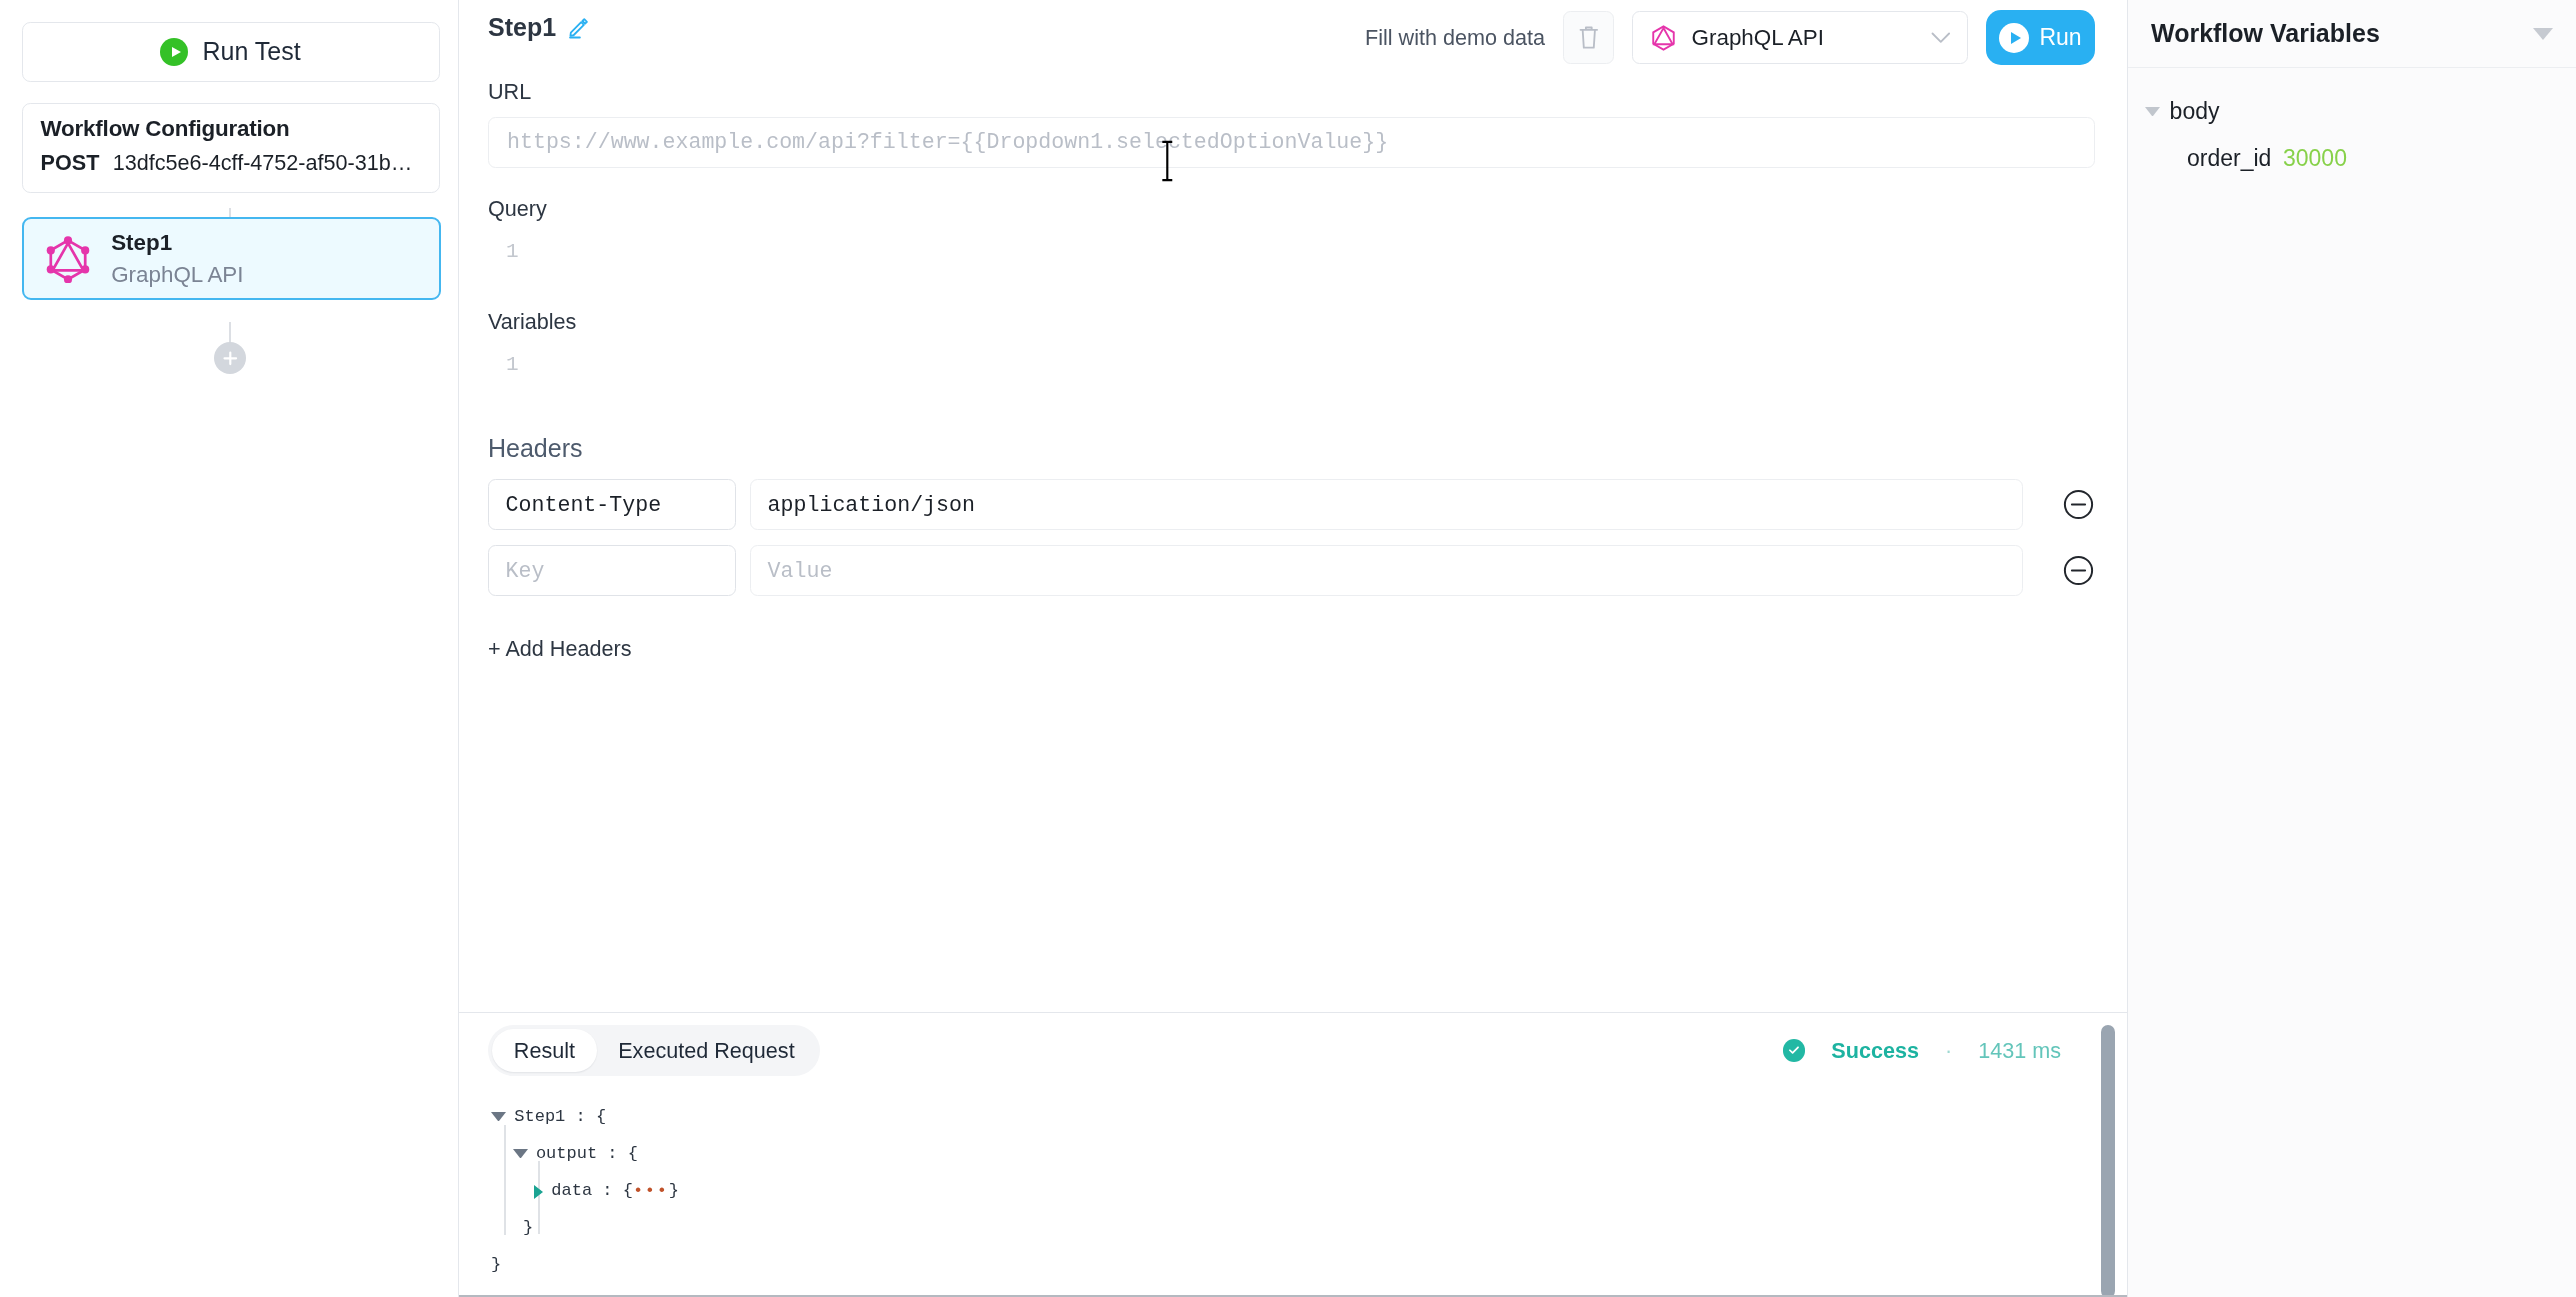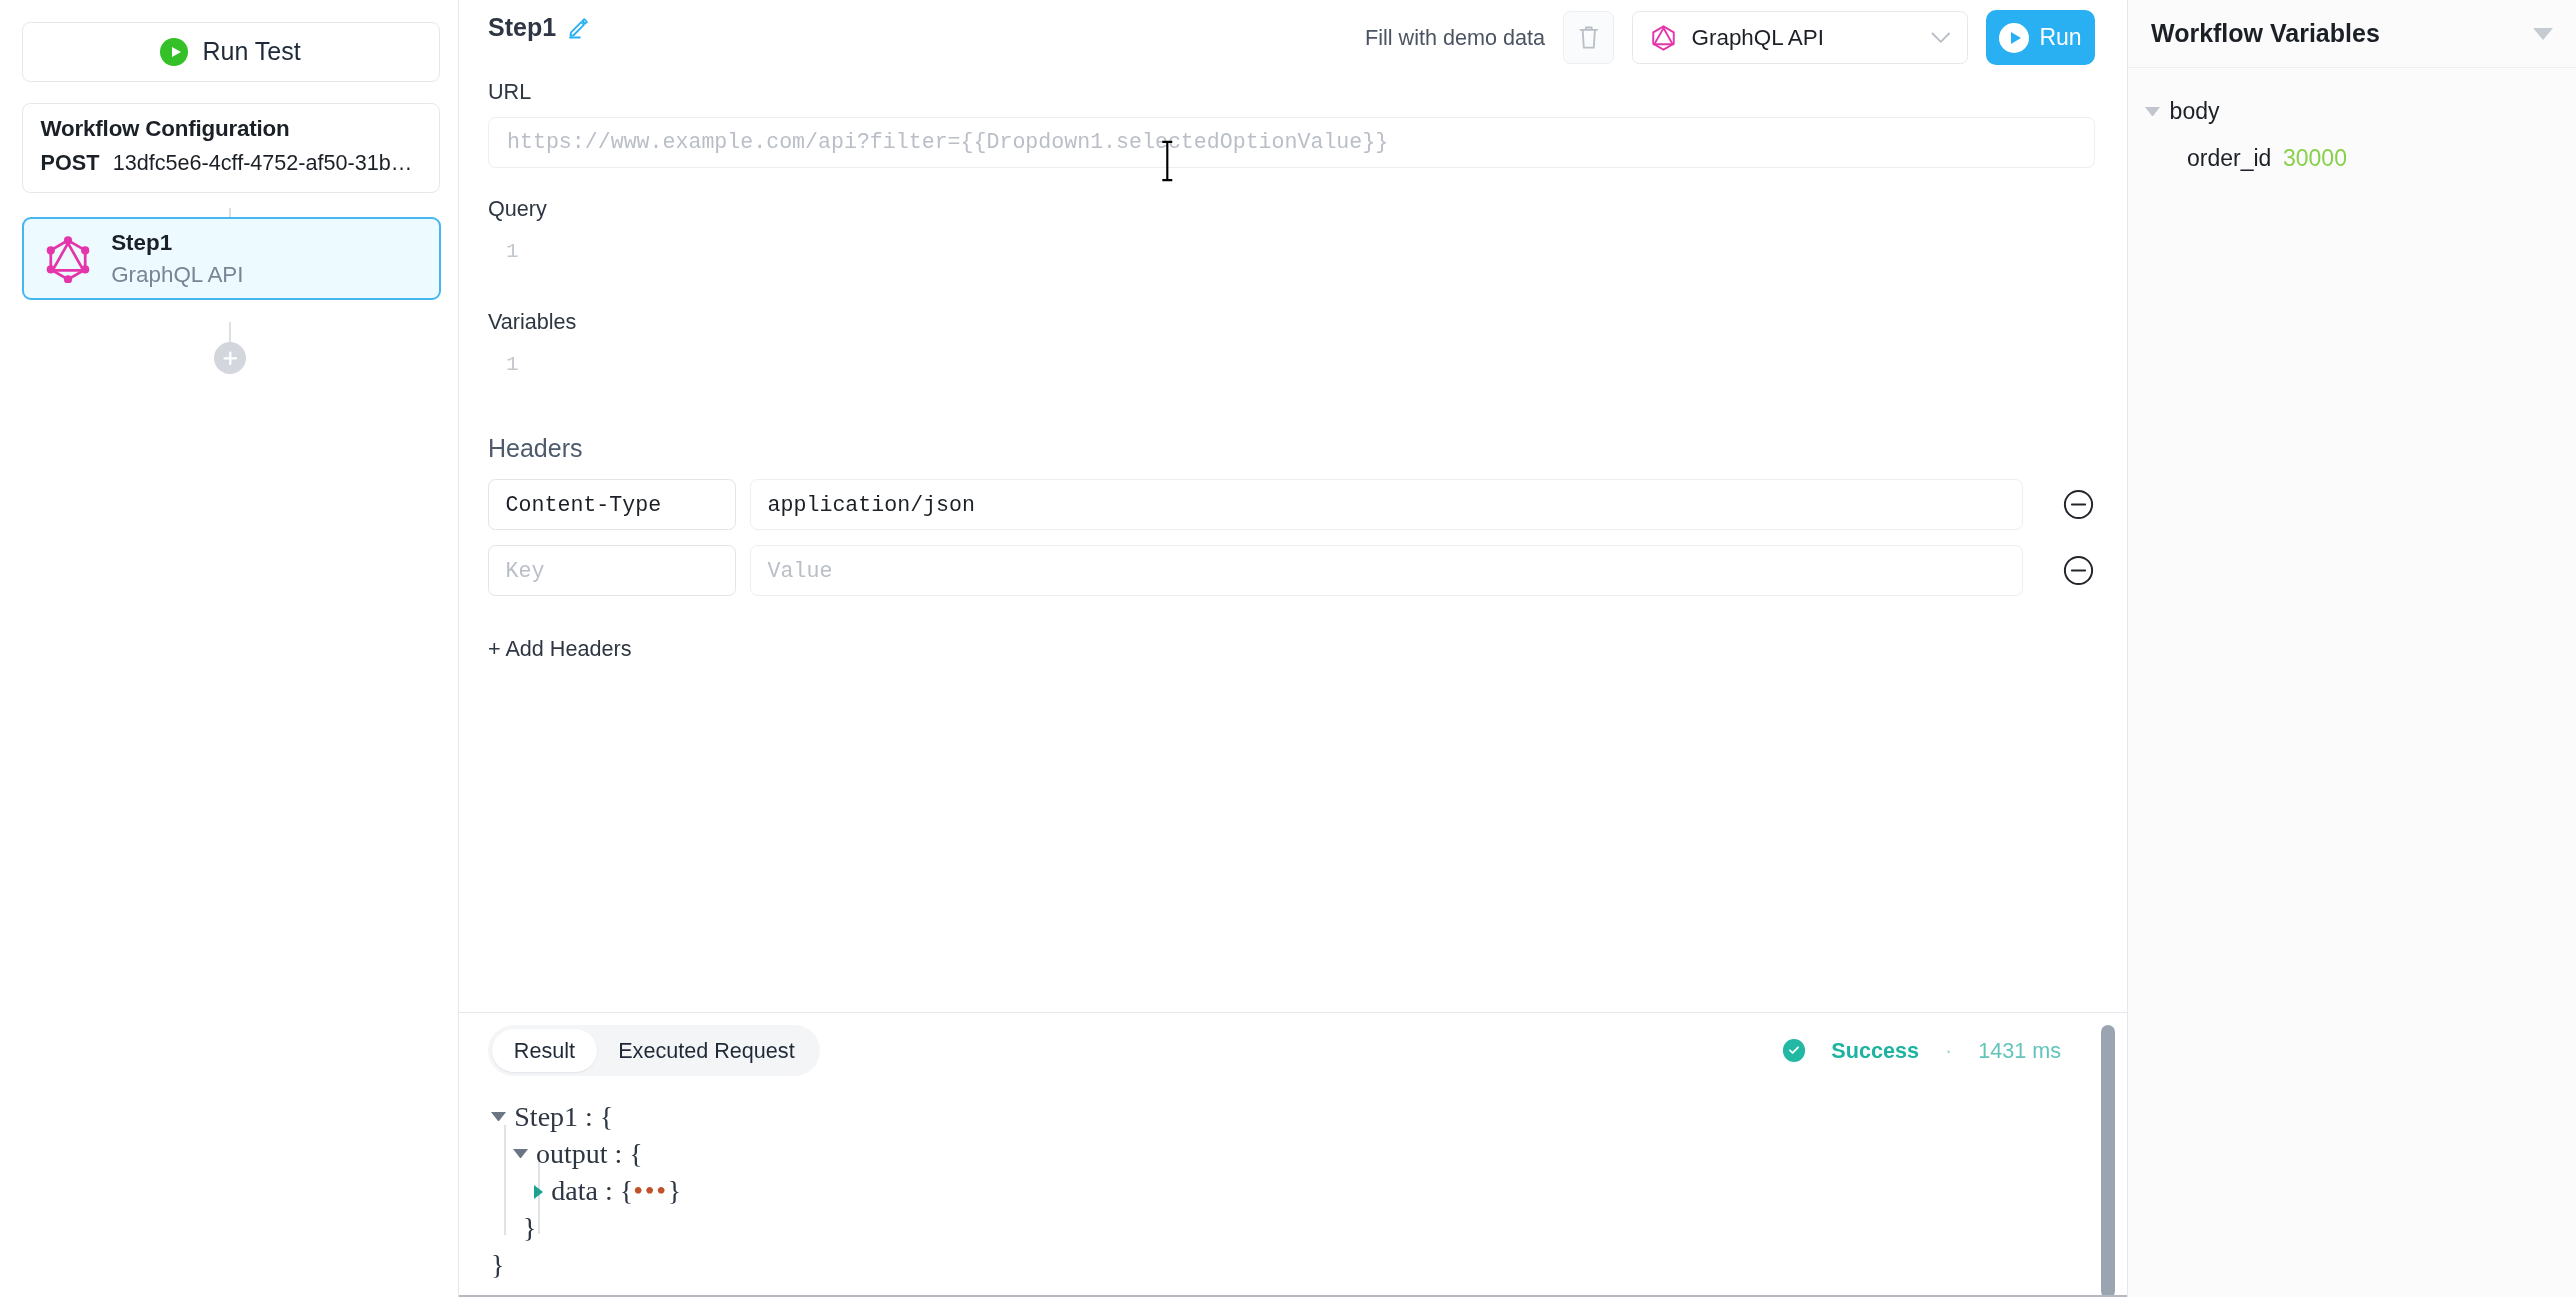--- a/index.html
+++ b/index.html
@@ -125,21 +125,21 @@
   }
   .select-box {
     width: 336px; height: 53px; border: 1.7px solid #e4e7ec; border-radius: 7.5px;
     background: #fff; display: flex; align-items: center; padding: 0 15px 0 16.6px;
     gap: 15px; cursor: pointer;
   }
   .select-box .gql-sm { width: 27px; height: 29px; flex: 0 0 27px; }
   .select-box .sel-label { font-size: 22.4px; color: #1b2027; flex: 1 1 auto; }
   .chev { width: 21.6px; height: 13.3px; flex: 0 0 21.6px; }
   .run-btn {
-    width: 109px; height: 55px; border-radius: 10px; background: #29b0f2;
+    width: 109px; height: 55px; border-radius: 15px; background: #29b0f2;
     display: flex; align-items: center; justify-content: center; gap: 10px;
     cursor: pointer;
   }
   .run-btn .play-w {
     width: 30px; height: 30px; border-radius: 50%; background: #fff;
     display: flex; align-items: center; justify-content: center; flex: 0 0 30px;
   }
   .run-btn .play-w::after {
     content: ""; display: block;
     border-left: 10px solid #29b0f2;
@@ -216,22 +216,22 @@
   .check-circle {
     width: 22.4px; height: 22.4px; border-radius: 50%; background: #22b8a4;
     display: flex; align-items: center; justify-content: center; flex: 0 0 22.4px;
   }
   .status-text { font-size: 21.6px; font-weight: bold; color: #1db3a1; }
   .status-dot { font-size: 21.6px; color: #9fd9d2; }
   .status-ms { font-size: 21.6px; color: #63c5ba; }
 
   .json-tree {
     padding: 10px 0 0 32px;
-    font-family: Liberation Serif, serif;
-    font-size: 28px; color: #2d3642;
+    font-family: Liberation Mono, monospace;
+    font-size: 17px; color: #2d3642;
     line-height: 37px;
     position: relative;
   }
   .jrow { display: flex; align-items: flex-start; position: relative; white-space: nowrap; }
   .caret-dn { width: 0; height: 0; border-left: 7.5px solid transparent; border-right: 7.5px solid transparent;
               border-top: 9px solid #6b7684; margin-top: 14px; margin-right: 8.3px; flex: 0 0 15px; cursor: pointer; }
   .caret-rt { width: 0; height: 0; border-top: 7.5px solid transparent; border-bottom: 7.5px solid transparent;
               border-left: 9px solid #1aa392; margin-top: 13.3px; margin-right: 8.3px; flex: 0 0 9px; cursor: pointer; }
   .indent1 { padding-left: 21.6px; }
   .indent2 { padding-left: 43px; }

